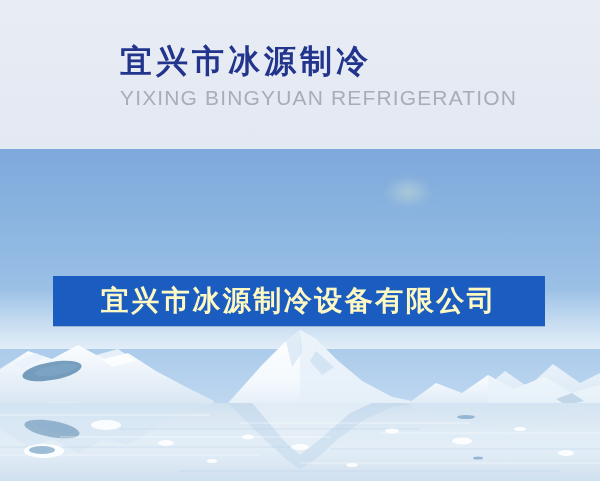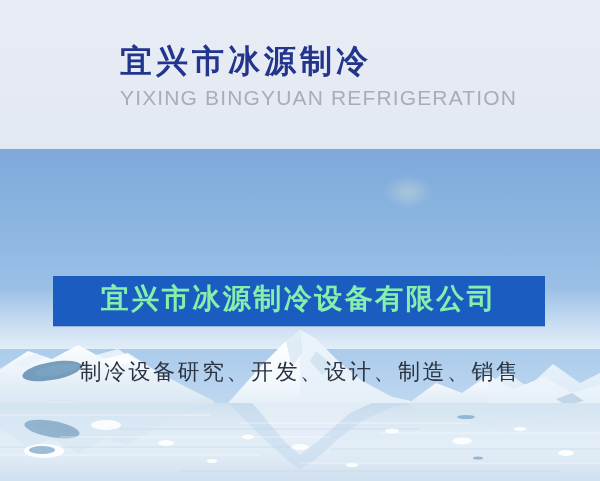--- a/index.html
+++ b/index.html
@@ -152,25 +152,25 @@
     top: 127px;
     width: 492px;
     height: 50px;
     background: #1b5cc0;
     display: flex;
     align-items: center;
     justify-content: center;
     box-shadow: 0 1px 0 rgba(20,60,120,0.25);
   }
   .title-band-text {
-    font-family: Liberation Mono, monospace;
+    font-family: Liberation Sans, sans-serif;
     font-size: 28px;
     font-weight: 700;
     letter-spacing: 2.5px;
-    color: #86efac;
+    color: #fef9c3;
     white-space: nowrap;
     line-height: 1;
   }
 
   
   .subtitle {
     position: absolute;
     left: 0;
     top: 212px;
     width: 600px;
@@ -307,19 +307,16 @@
           <ellipse cx="466" cy="14" rx="9" ry="2"></ellipse>
           <ellipse cx="478" cy="55" rx="5" ry="1.6"></ellipse>
         </g>
       </svg>
     </div>
 
     <div class="title-band">
       <span class="title-band-text">宜兴市冰源制冷设备有限公司</span>
     </div>
 
-    <div class="subtitle">
-      <span class="subtitle-text">制冷设备研究、开发、设计、制造、销售</span>
-    </div>
 
   </div>
 
 </div>
 
 </body></html>

